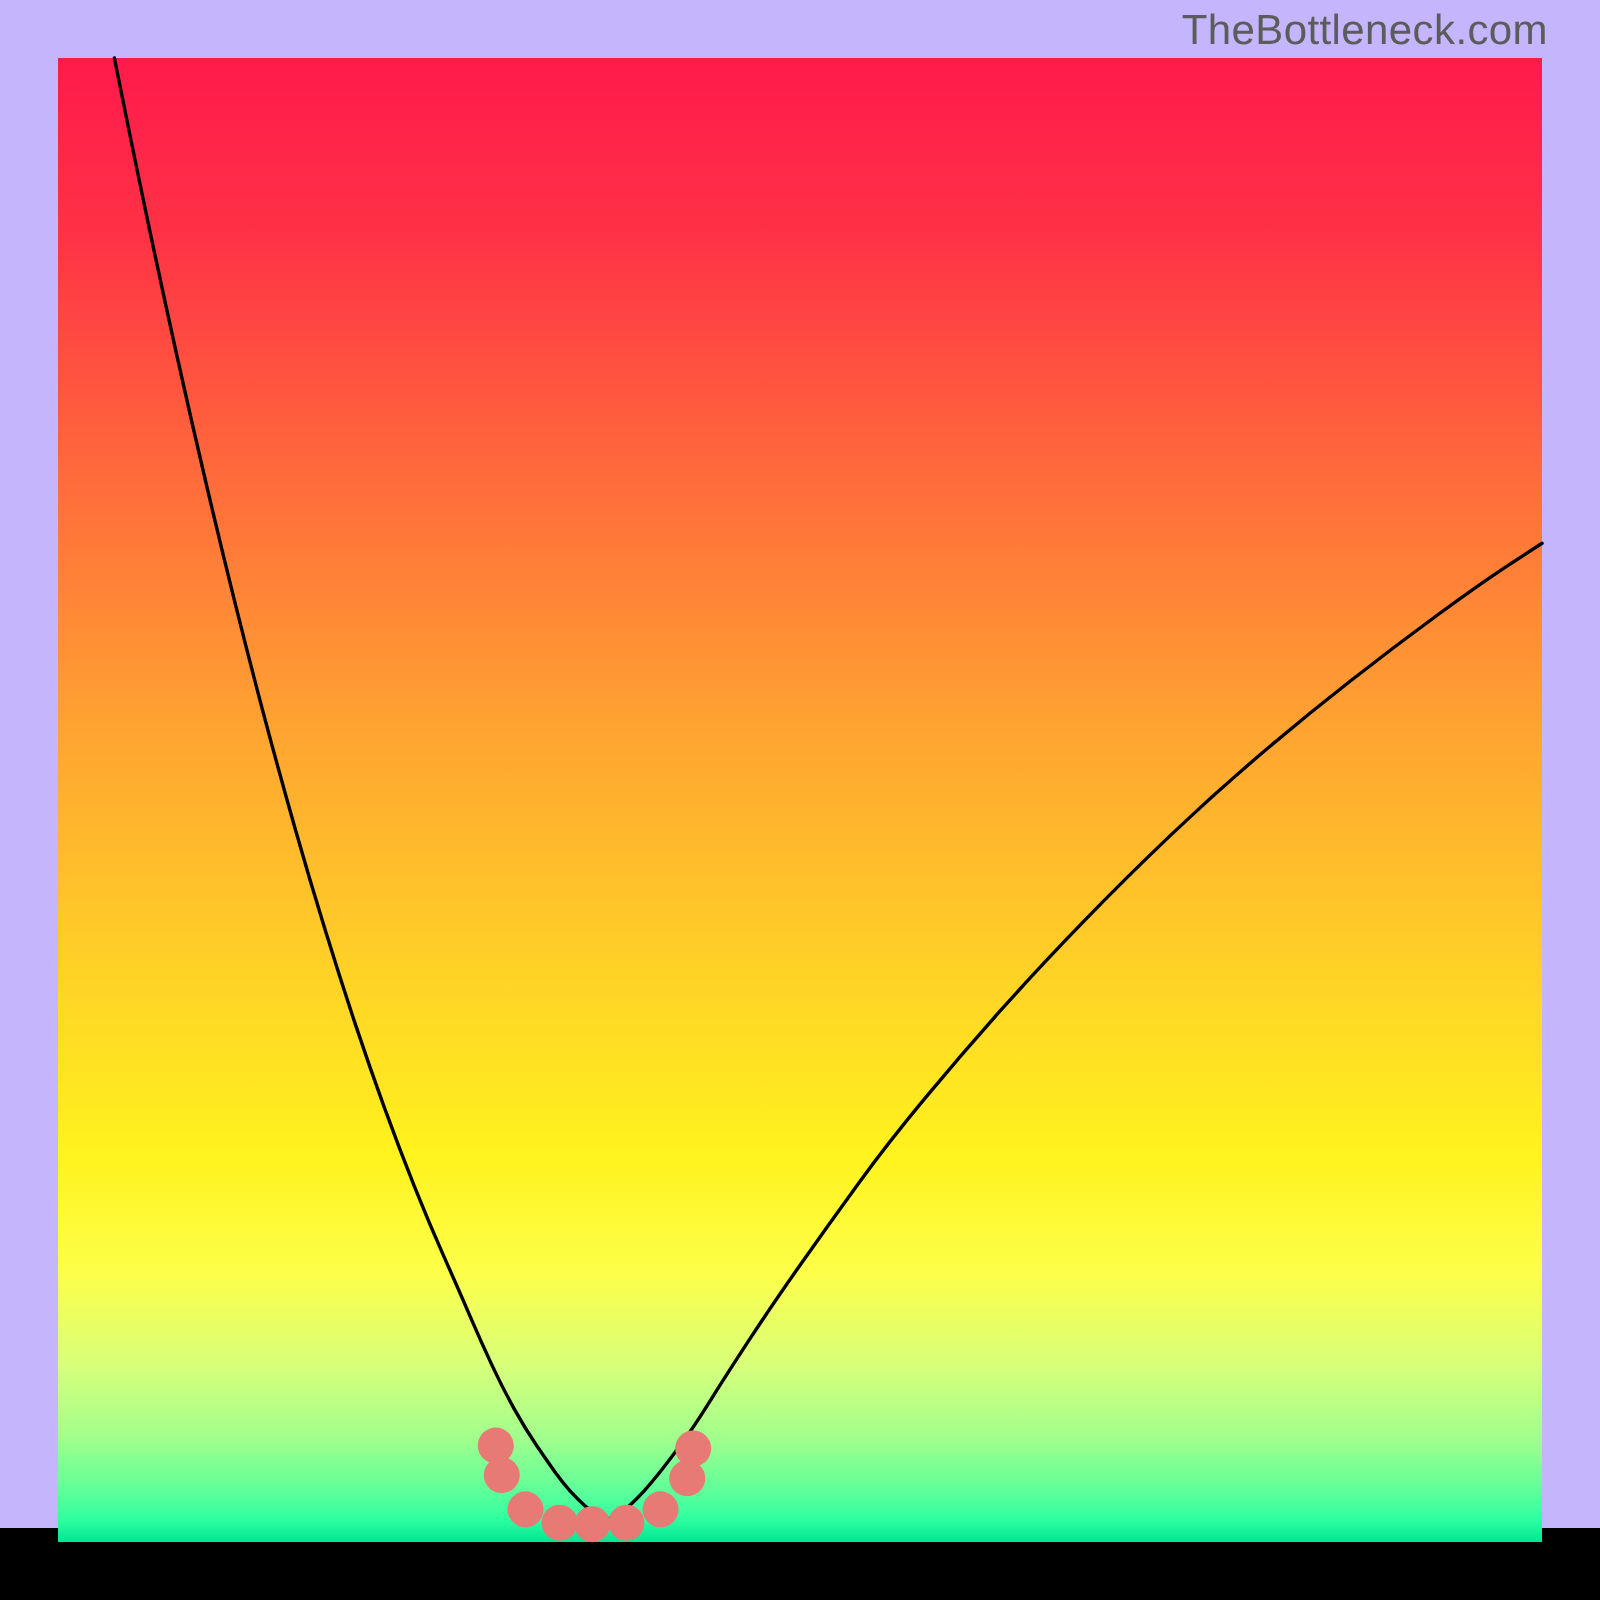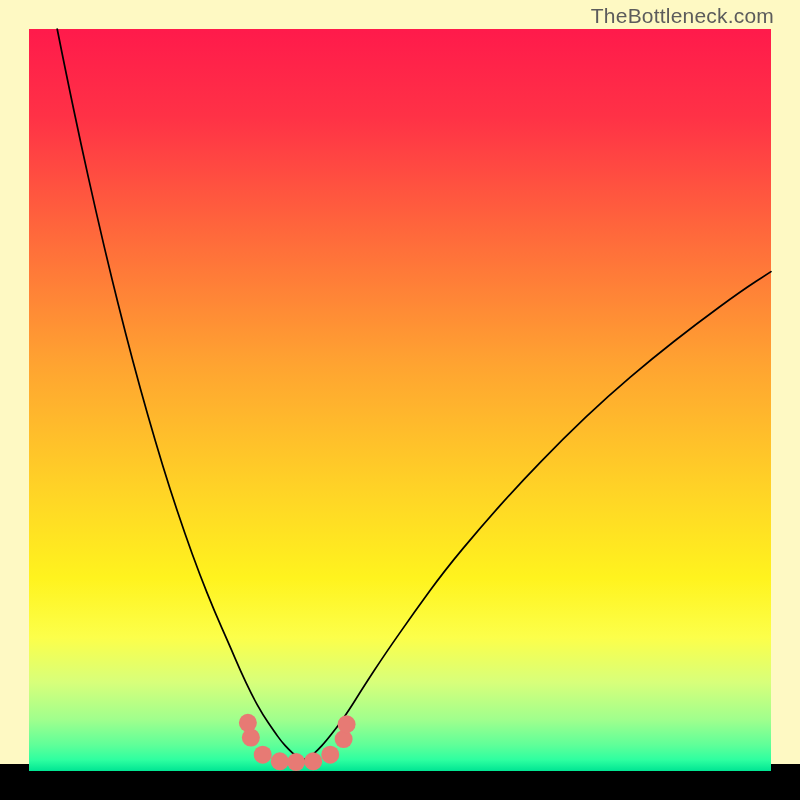--- a/index.html
+++ b/index.html
@@ -8,21 +8,21 @@
     width: 800px;
     height: 800px;
     overflow: hidden;
     background: #000;
     font-family: Arial, Helvetica, sans-serif;
   }
   .frame {
     position: absolute;
     left: 0; top: 0;
     width: 800px; height: 764px;
-    background: #fef9c3;
+    background: #c4b5fd;
   }
   .plot {
     position: absolute;
     left: 29px;
     top: 29px;
     width: 742px;
     height: 742px;
     
   }
   svg.curve {

